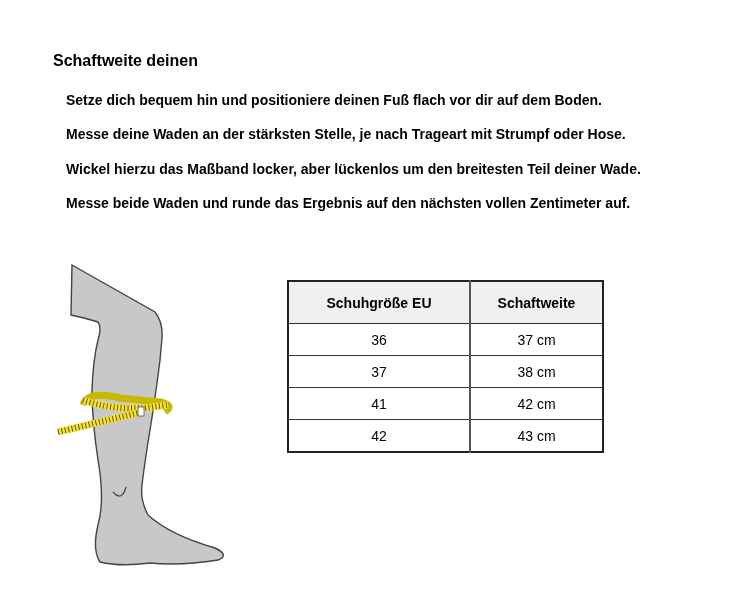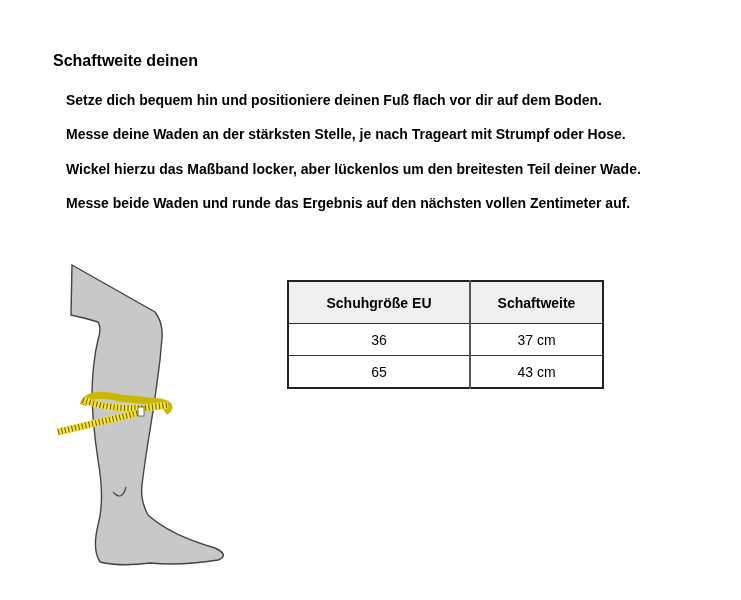--- a/index.html
+++ b/index.html
@@ -50,17 +50,25 @@
       <th>Schuhgröße EU</th>
       <th>Schaftweite</th>
     </tr>
   </thead>
   <tbody>
     <tr>
         <td>36</td>
         <td>37 cm</td>
       </tr>
     <tr>
-        <td>65</td>
+        <td>37</td>
+        <td>38 cm</td>
+      </tr>
+    <tr>
+        <td>41</td>
+        <td>42 cm</td>
+      </tr>
+    <tr>
+        <td>42</td>
         <td>43 cm</td>
       </tr>
   </tbody>
 </table>
 
 </body></html>

